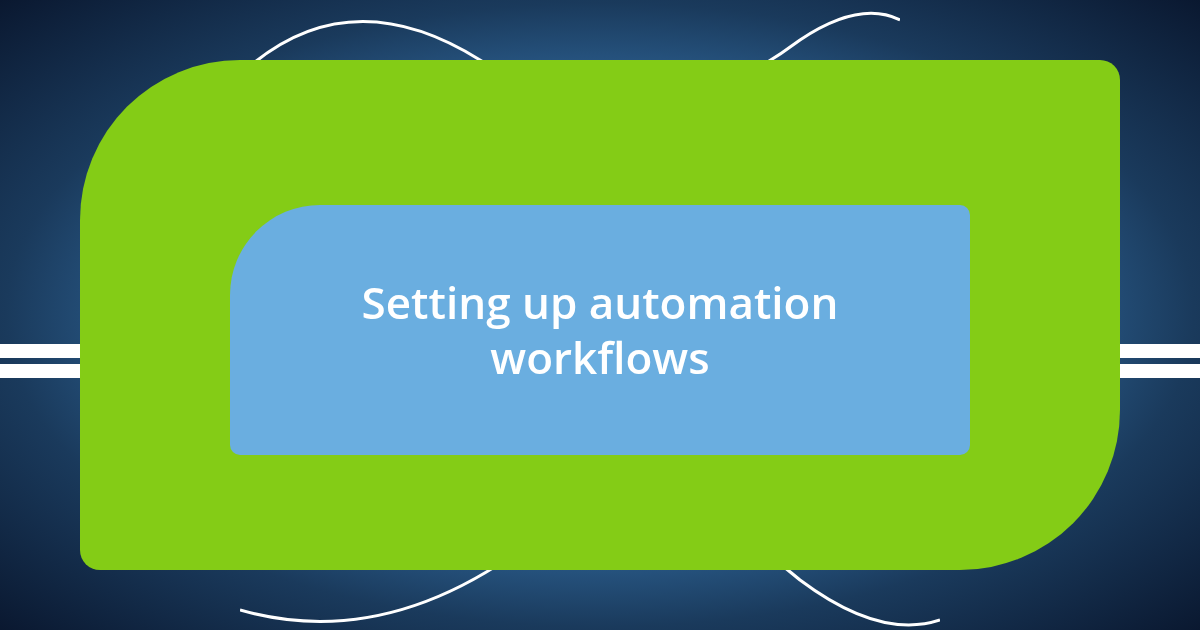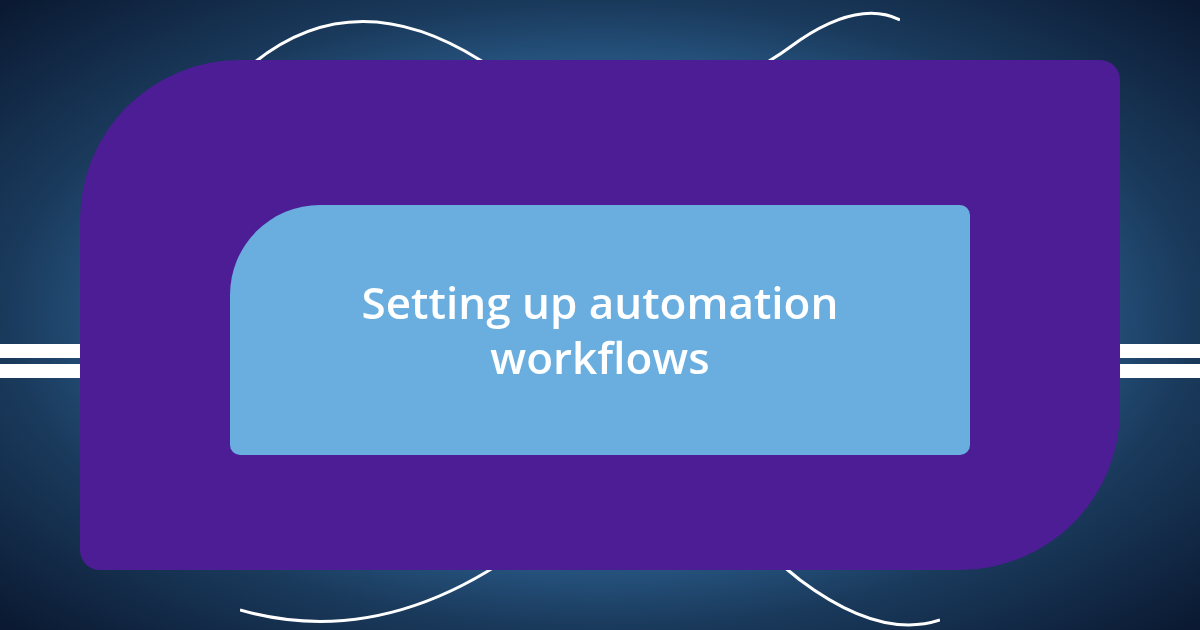--- a/index.html
+++ b/index.html
@@ -36,21 +36,21 @@
     .curve-svg {
       position: absolute;
       z-index: 1;
     }
     .outer-card {
       position: absolute;
       top: 60px;
       left: 80px;
       width: 1040px;
       height: 510px;
-      background: #4c1d95;
+      background: #84cc16;
       border-top-left-radius: 160px;
       border-top-right-radius: 20px;
       border-bottom-right-radius: 160px;
       border-bottom-left-radius: 20px;
       z-index: 2;
       display: flex;
       align-items: center;
       justify-content: center;
     }
     .inner-card {

